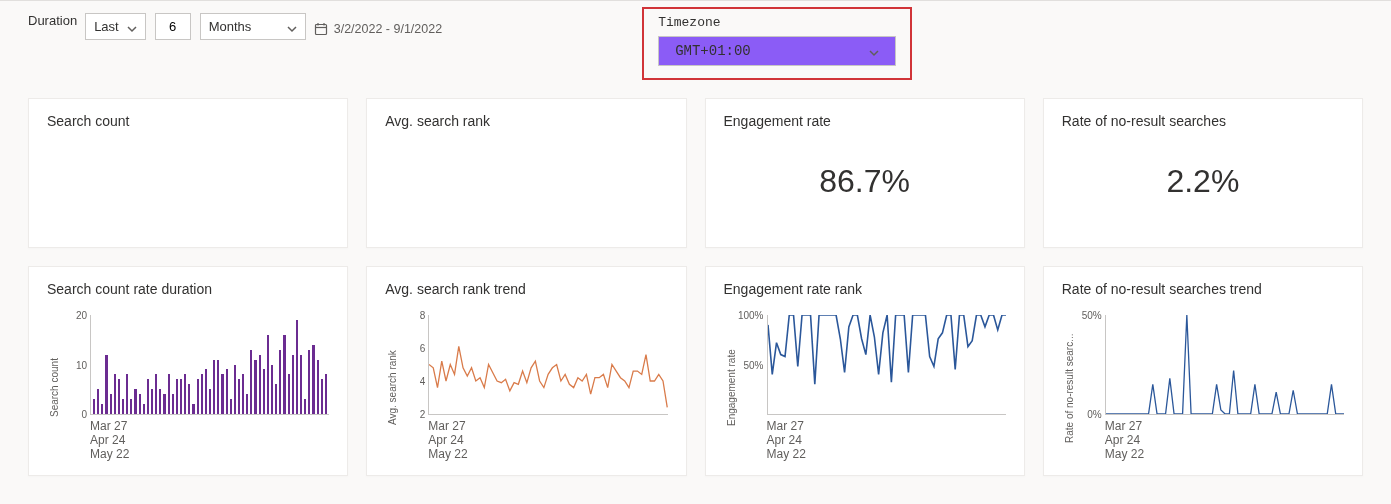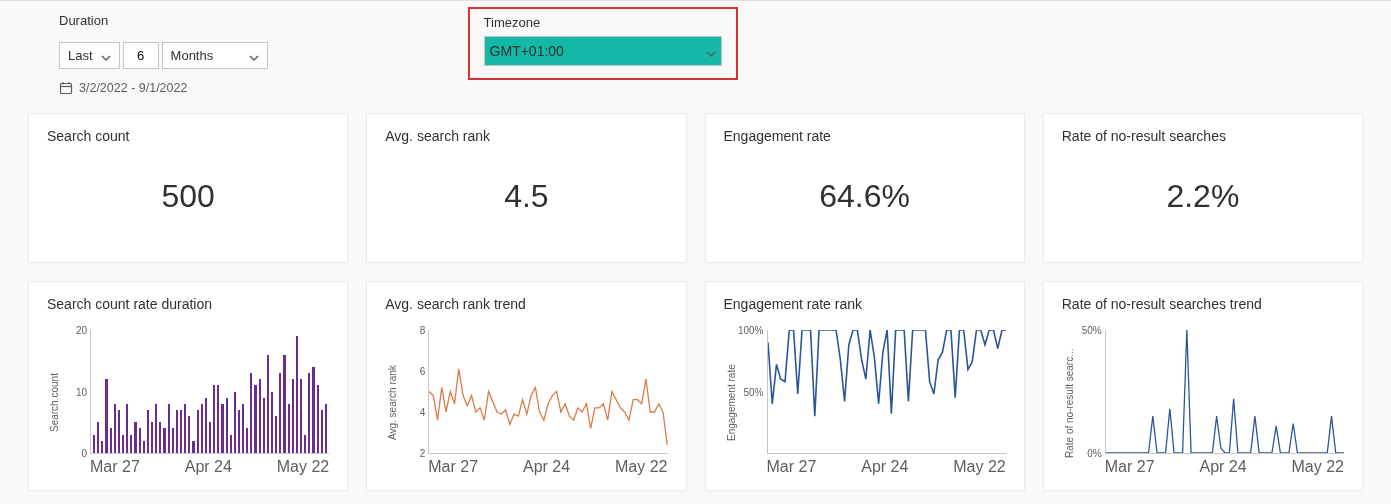--- a/index.html
+++ b/index.html
@@ -12,29 +12,30 @@
     font-size: 14px;
     width: 1391px;
   }
   .top-bar {
     display: flex;
     padding: 12px 28px 8px;
     gap: 200px;
     align-items: flex-start;
     border-top: 1px solid #e1dfdd;
   }
-  .duration-block { display: flex; flex-direction: column; gap: 8px; margin-left: 31px; }
+  .duration-block { display: flex; flex-direction: row; gap: 8px; }
   .tz-block {
     border: 2px solid #d13438;
     padding: 6px 14px 12px;
     margin-top: -6px;
     width: 270px;
+    font-family: Liberation Mono, monospace;
   }
   .field-label { font-size: 13px; color: #323130; margin-bottom: 6px; }
-  .row { display: flex; gap: 3px; align-items: center; }
+  .row { display: flex; gap: 9px; align-items: center; }
   .select {
     border: 1px solid #c8c6c4;
     background: #fff;
     padding: 5px 8px;
     font-size: 13px;
     color: #323130;
     display: flex;
     align-items: center;
     gap: 8px;
     cursor: pointer;
@@ -82,28 +83,28 @@
     transform: rotate(180deg);
     font-size: 10px;
     color: #605e5c;
     text-align: center;
     padding: 0 2px;
   }
   .plot-wrap { flex: 1; display: flex; flex-direction: column; }
   .plot-area { flex: 1; position: relative; border-left: 1px solid #c8c6c4; border-bottom: 1px solid #c8c6c4; }
   .y-ticks { position: absolute; left: -28px; top: 0; bottom: 0; width: 26px; }
   .y-tick { position: absolute; right: 2px; font-size: 10px; color: #605e5c; transform: translateY(-50%); }
-  .x-ticks { display: flex; justify-content: space-between; font-size: 16px; color: #605e5c; padding: 4px 0 0; }
+  .x-ticks { display: flex; justify-content: space-between; font-size: 12px; color: #605e5c; padding: 4px 0 0; flex-direction: column; }
   .bars { position: absolute; inset: 0; display: flex; align-items: flex-end; gap: 2px; padding: 0 2px; }
   .bar { flex: 1; background: #6b2c91; }
   .line-svg { position: absolute; inset: 0; width: 100%; height: 100%; }
   .tz-select {
     border: 1px solid #c8c6c4;
-    background: #14b8a6;
-    padding: 6px 5px;
+    background: #8b5cf6;
+    padding: 6px 16px;
     display: flex;
     align-items: center;
     justify-content: space-between;
     cursor: pointer;
     margin-top: 6px;
   }
 </style>
 </head>
 <body>
 
@@ -143,29 +144,27 @@
       <span class="chev"><svg viewBox="0 0 10 10">
             <polyline points="1,3 5,7 9,3"></polyline>
           </svg></span>
     </div>
   </div>
 </div>
 
 <div class="grid" id="grid">
     <div class="card metric-card">
       <div class="card-title">Search count</div>
-      <div class="metric-value">500</div>
     </div>
     <div class="card metric-card">
       <div class="card-title">Avg. search rank</div>
-      <div class="metric-value">4.5</div>
     </div>
     <div class="card metric-card">
       <div class="card-title">Engagement rate</div>
-      <div class="metric-value">64.6%</div>
+      <div class="metric-value">86.7%</div>
     </div>
     <div class="card metric-card">
       <div class="card-title">Rate of no-result searches</div>
       <div class="metric-value">2.2%</div>
     </div>
     <div class="card chart-card">
       <div class="card-title">Search count rate duration</div>
       <div class="chart-body">
         <div class="y-label">Search count</div>
         <div class="plot-wrap" style="margin-left: 28px;">

